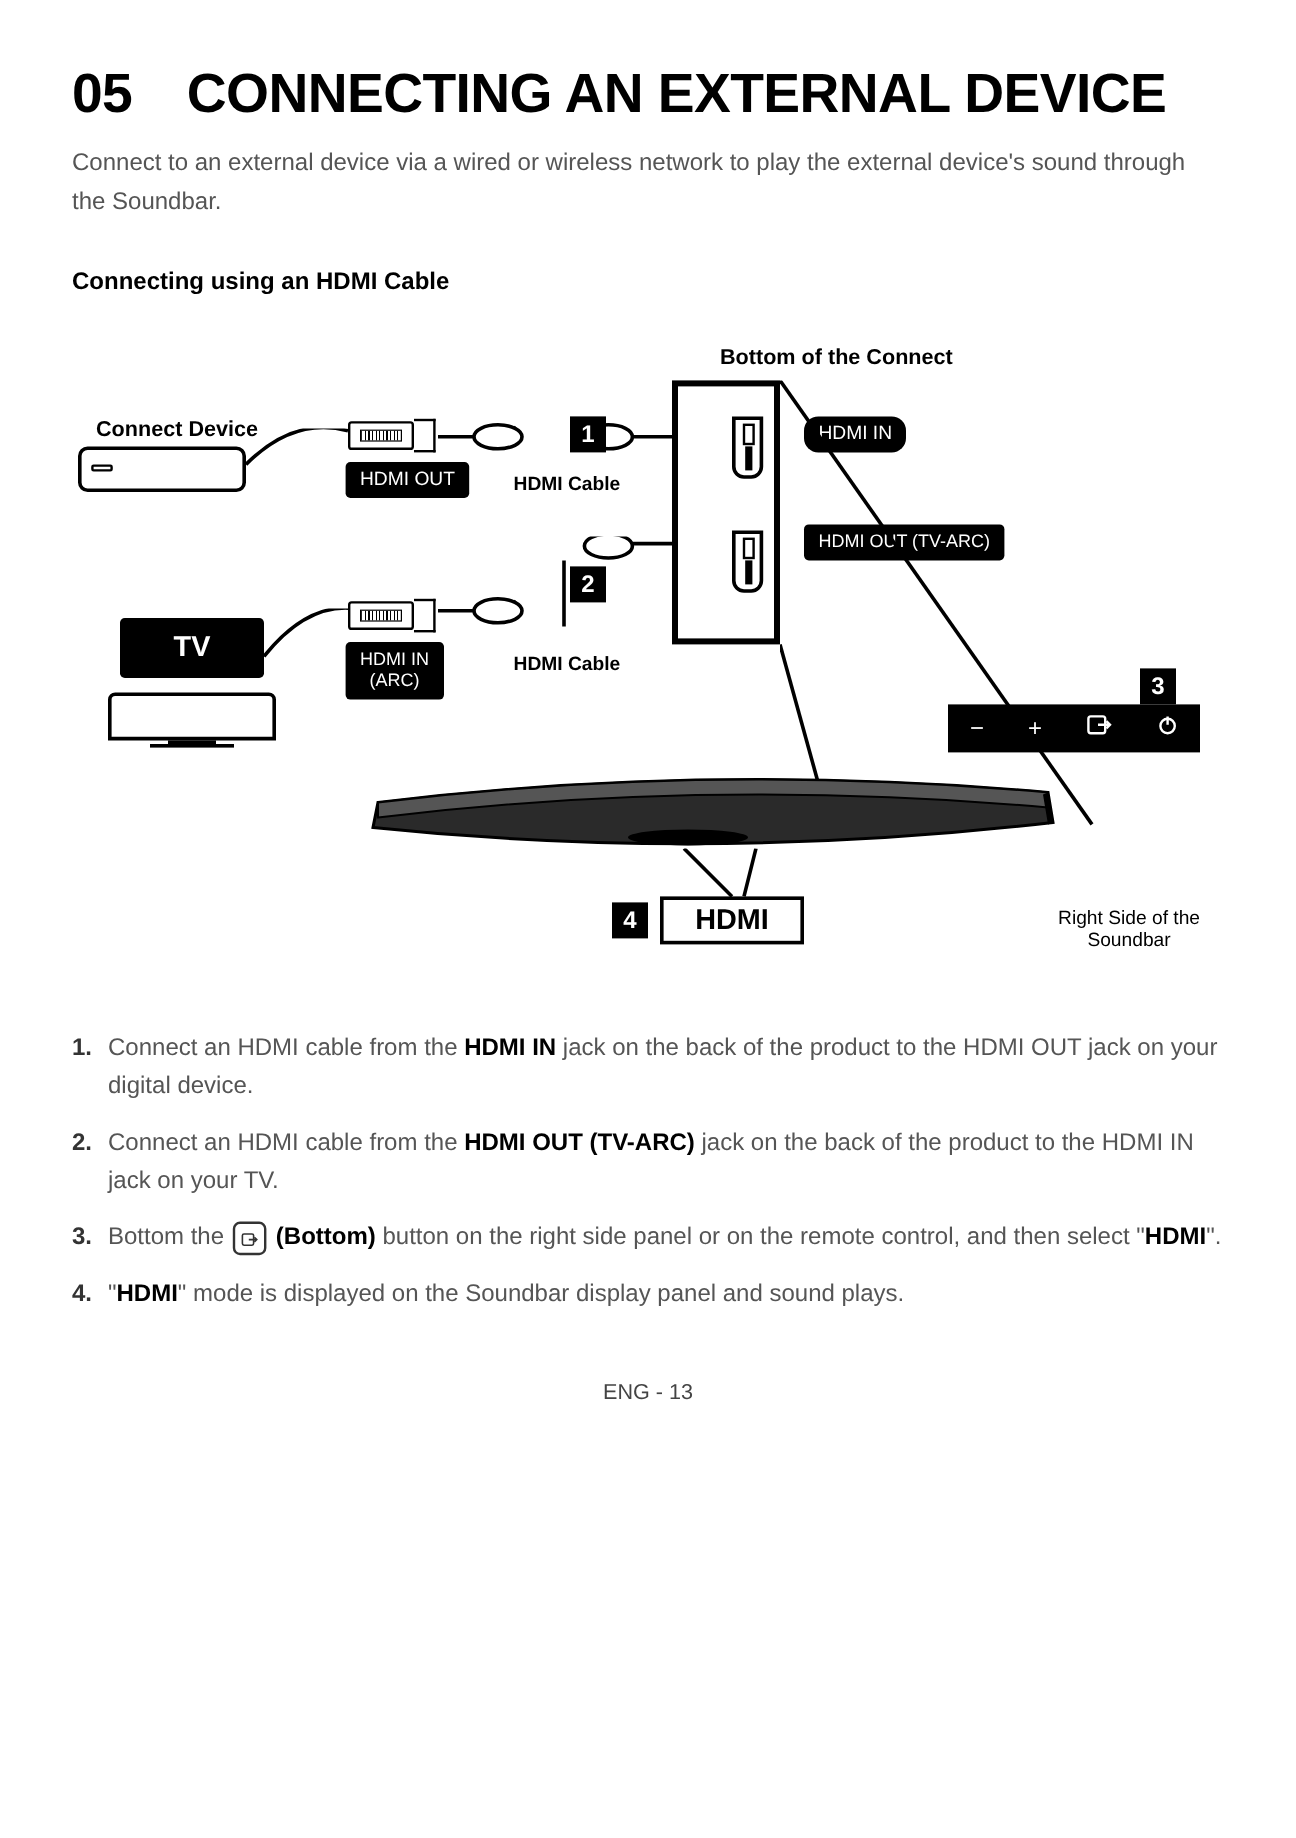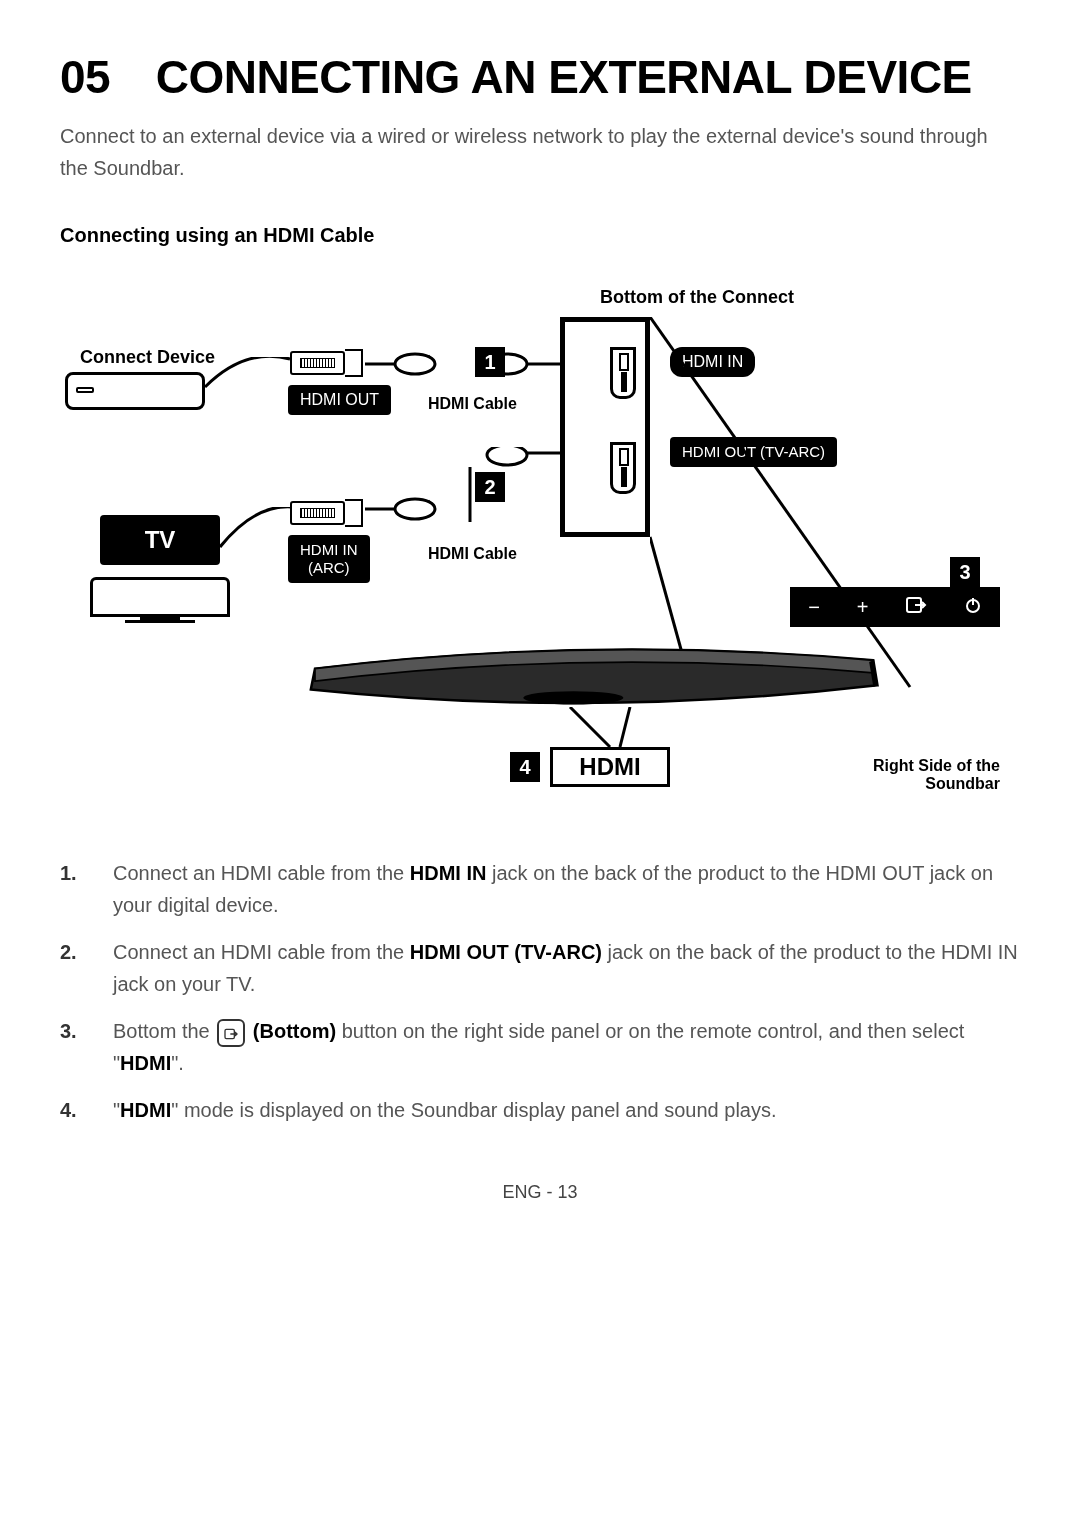--- a/index.html
+++ b/index.html
@@ -48,23 +48,23 @@
       left: 20px;
     }
     .bottom-soundbar-label {
       top: 10px;
       left: 540px;
     }
     .right-side-label {
       position: absolute;
       top: 480px;
       right: 20px;
-      font-weight: bold;
+      font-weight: normal;
       font-size: 16px;
-      text-align: right;
+      text-align: center;
     }
     .device-box {
       position: absolute;
       border: 3px solid #000;
       border-radius: 8px;
       background: #fff;
     }
     .external-device-box {
       top: 95px;
       left: 5px;
@@ -202,21 +202,20 @@
       font-size: 20px;
       line-height: 1.6;
     }
     .instruction-number {
       font-weight: bold;
       min-width: 30px;
       color: #333;
     }
     .instruction-text {
       color: #555;
-      margin-left: 23px;
     }
     .instruction-text b {
       color: #000;
       font-weight: bold;
     }
     .source-icon {
       display: inline-block;
       vertical-align: middle;
       border: 2px solid #333;
       border-radius: 6px;

